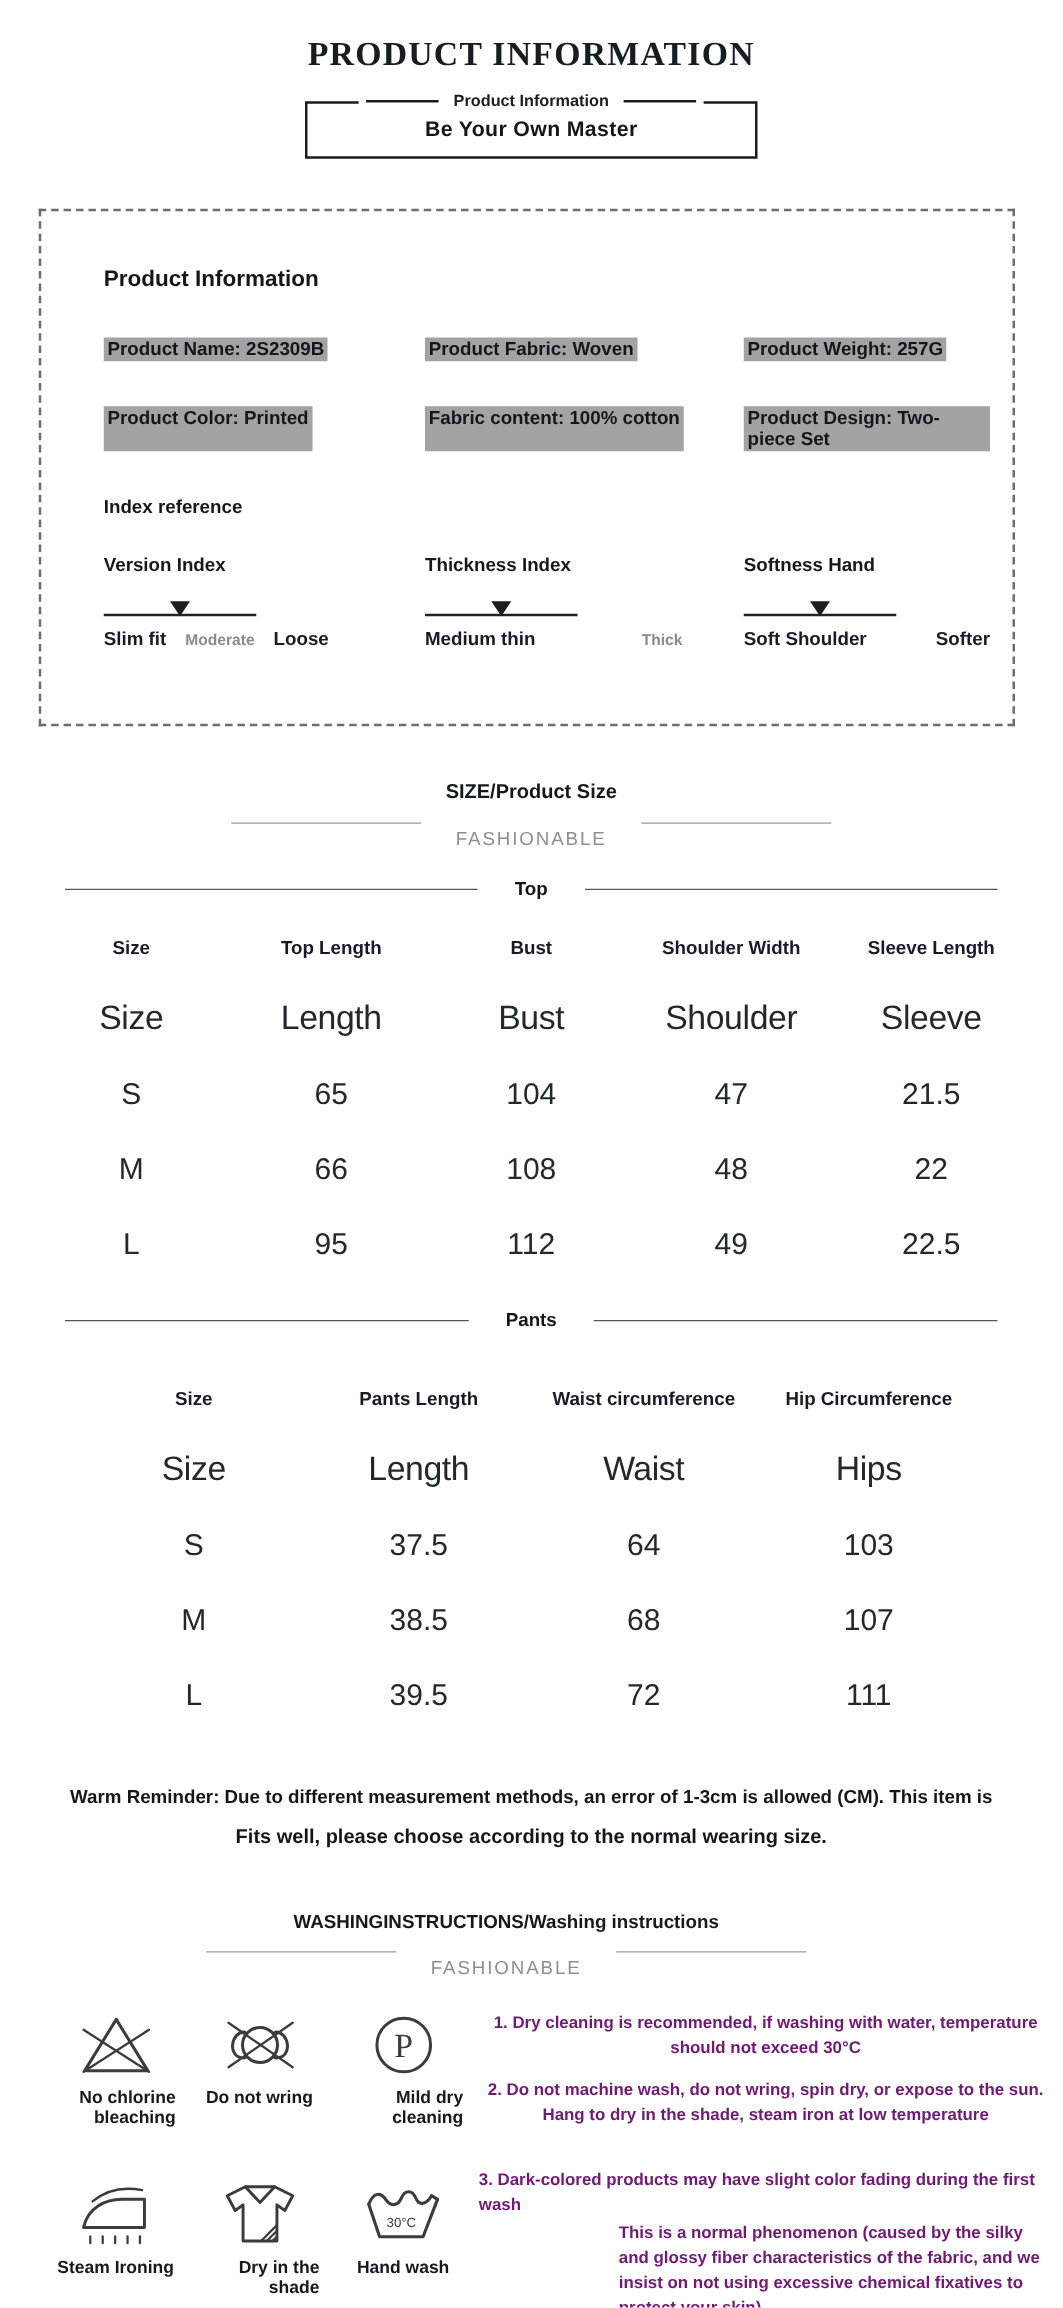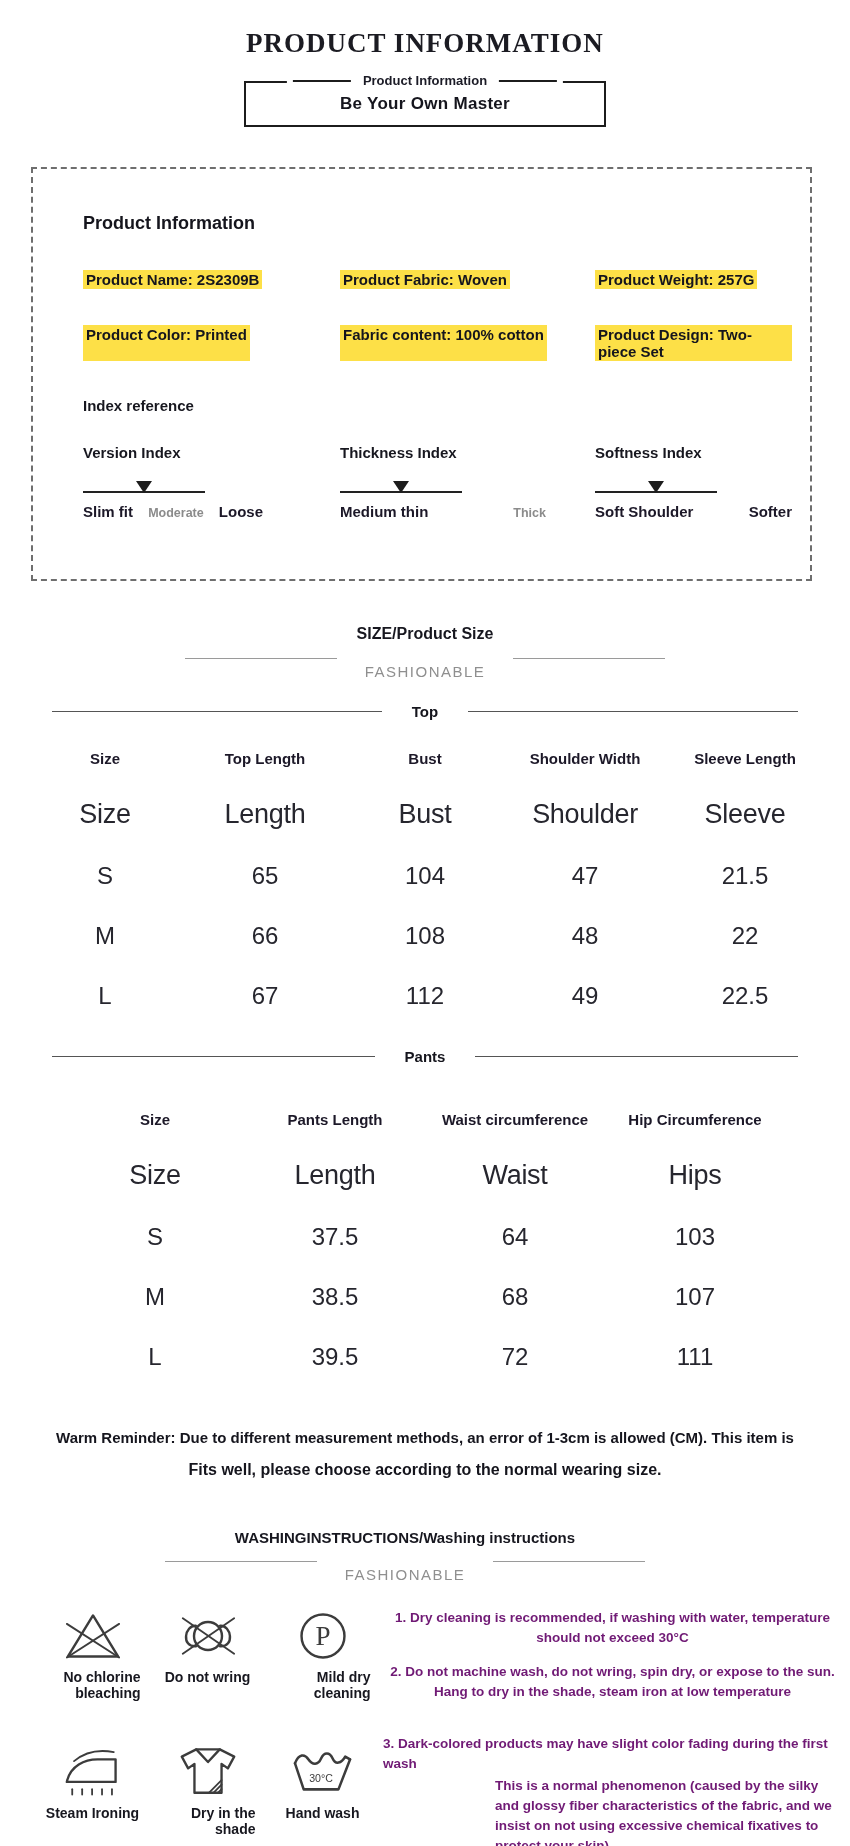--- a/index.html
+++ b/index.html
@@ -15,21 +15,21 @@
         display:flex;align-items:center;gap:12px;background:#fff;padding:0 6px;white-space:nowrap}
   .hero-label{font-size:13px;font-weight:700;color:#1b1b26}
   .hero-dash{width:58px;height:2px;background:#1c1c1c}
   .hero-text{font-size:17px;font-weight:700;color:#15151d;letter-spacing:.3px}
 
   
   .panel{box-sizing:border-box;width:781px;height:414px;margin:40px 0 0 31px;
          border:2px dashed #6e6e6e;padding:44px 20px 0 50px}
   .panel-heading{font-size:18px;font-weight:700;color:#15151d}
   .info-fields{display:grid;grid-template-columns:257px 255px 197px;row-gap:36px;margin-top:36px}
-  .field{font-size:15px;font-weight:700;color:#15151d;background:#fde047;width:fit-content;padding:1px 3px}
+  .field{font-size:15px;font-weight:700;color:#15151d;background:#a3a3a3;width:fit-content;padding:1px 3px}
   .index-ref{margin-top:36px;font-size:15px;font-weight:700}
   .indexes{display:grid;grid-template-columns:257px 255px 197px;margin-top:30px}
   .idx-title{font-size:15px;font-weight:700}
   .slider{position:relative;width:122px;height:2px;background:#222;margin:30px 0 10px}
   .slider-marker{position:absolute;left:50%;bottom:0;transform:translateX(-50%);width:0;height:0;
         border-left:8px solid transparent;border-right:8px solid transparent;border-top:12px solid #1d1d1d}
   .idx-labels{display:flex;justify-content:space-between;align-items:baseline}
   .idx-labels.w1{width:180px}.idx-labels.w2{width:206px}.idx-labels.w3{width:197px}
   .idx-label{font-size:15px;font-weight:700;color:#1c1828;white-space:nowrap}
   .idx-label.muted{color:#8b8b8b;font-size:12.5px}
@@ -114,21 +114,21 @@
       <div class="idx-title">Thickness Index</div>
       <div class="slider">
         <span class="slider-marker"></span>
       </div>
       <div class="idx-labels w2">
         <span class="idx-label">Medium thin</span>
         <span class="idx-label muted">Thick</span>
       </div>
     </div>
     <div class="idx-col">
-      <div class="idx-title">Softness Index</div>
+      <div class="idx-title">Softness Hand</div>
       <div class="slider">
         <span class="slider-marker"></span>
       </div>
       <div class="idx-labels w3">
         <span class="idx-label">Soft Shoulder</span>
         <span class="idx-label">Softer</span>
       </div>
     </div>
   </div>
 </div>
@@ -166,21 +166,21 @@
   <div class="td">47</div>
   <div class="td">21.5</div>
 
   <div class="td">M</div>
   <div class="td">66</div>
   <div class="td">108</div>
   <div class="td">48</div>
   <div class="td">22</div>
 
   <div class="td">L</div>
-  <div class="td">67</div>
+  <div class="td">95</div>
   <div class="td">112</div>
   <div class="td">49</div>
   <div class="td">22.5</div>
 </div>
 
 <div class="rule-divider" style="margin-top:38px">
   <span class="line"></span>
   <span class="label">Pants</span>
   <span class="line"></span>
 </div>

